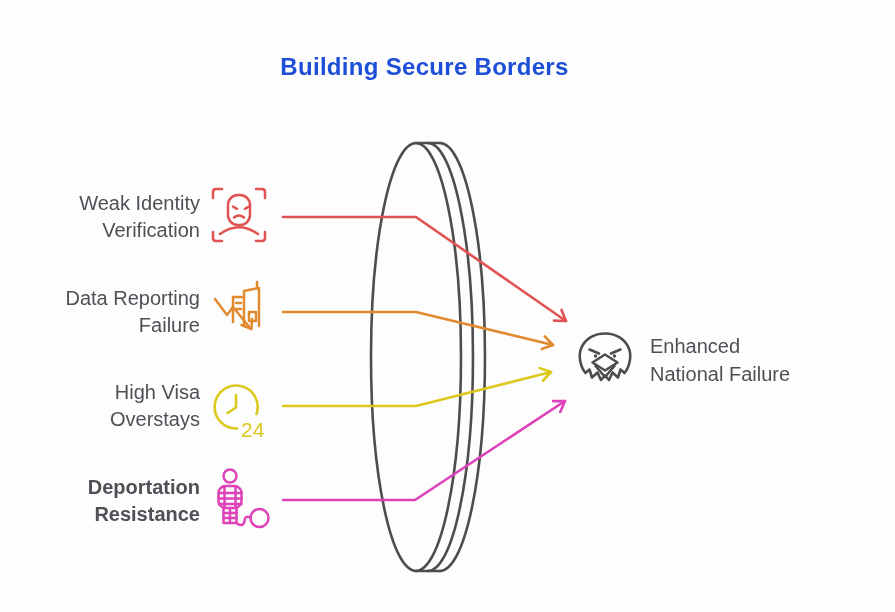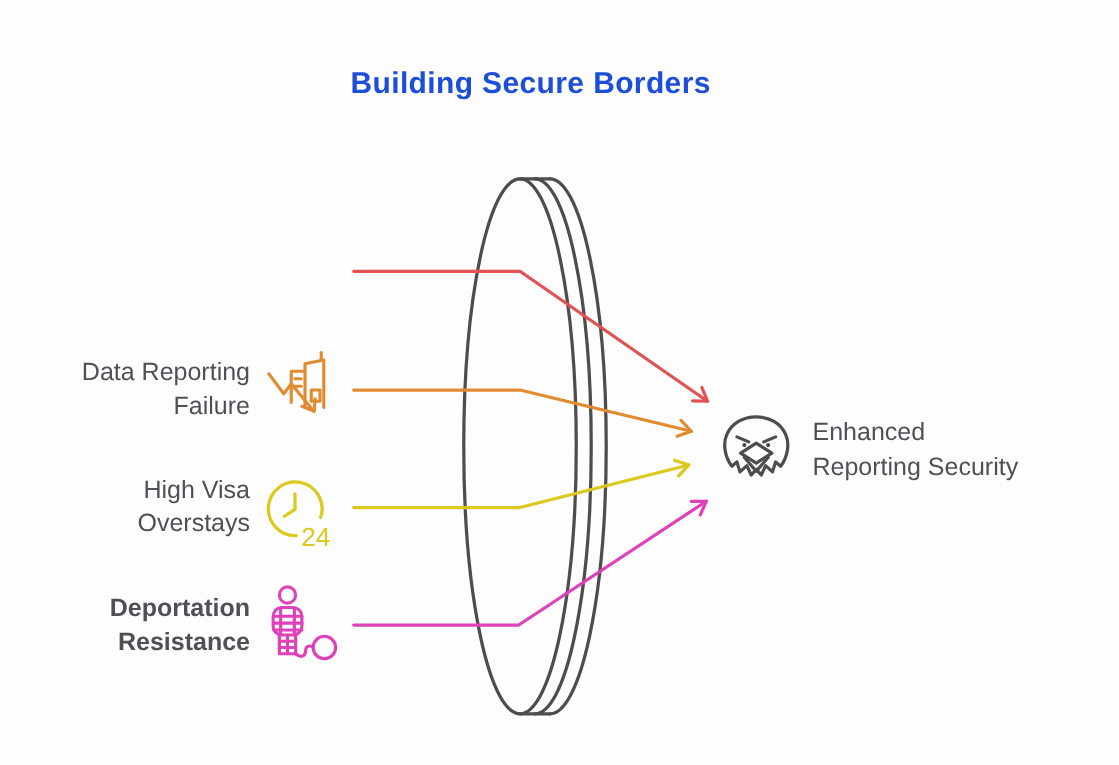--- a/index.html
+++ b/index.html
@@ -59,20 +59,37 @@
     </g>
 
     <g fill="none" stroke-width="2.6" stroke-linecap="round" stroke-linejoin="round">
       <path d="M 283 217 L 416 217 L 566 321" stroke="#e15252" marker-end="url(#mk-red)"></path>
       <path d="M 283 312 L 416 312 L 553 345" stroke="#e18a30" marker-end="url(#mk-orange)"></path>
       <path d="M 283 406 L 416 406 L 551 372" stroke="#dcc91e" marker-end="url(#mk-yellow)"></path>
       <path d="M 283 500 L 415 500 L 565 401" stroke="#de42b8" marker-end="url(#mk-pink)"></path>
     </g>
   </svg>
 
+  <div class="cause" style="left:30px; top:182px;">
+    <div class="cause-label">Weak Identity
+Verification</div>
+    <svg class="icon" style="left:178px; top:2px;" width="62" height="62" viewBox="0 0 62 62">
+      <g fill="none" stroke="#e15252" stroke-width="2.5" stroke-linecap="round" stroke-linejoin="round">
+        <path d="M 5 14 V 8 Q 5 5 8 5 H 14"></path>
+        <path d="M 48 5 H 54 Q 57 5 57 8 V 14"></path>
+        <path d="M 5 48 V 54 Q 5 57 8 57 H 14"></path>
+        <path d="M 57 48 V 54 Q 57 57 54 57 H 48"></path>
+        <rect x="20" y="11" width="22" height="30" rx="10"></rect>
+        <path d="M 25 22.5 L 29 24.8"></path>
+        <path d="M 37 24.8 L 41 22.5"></path>
+        <path d="M 26 33.5 Q 31 29.5 36 33.5"></path>
+        <path d="M 12 50 Q 31 36.5 50 50"></path>
+      </g>
+    </svg>
+  </div>
 
   <div class="cause" style="left:30px; top:277px;">
     <div class="cause-label">Data Reporting
 Failure</div>
     <svg class="icon" style="left:178px; top:1px;" width="64" height="68" viewBox="0 0 64 68">
       <g fill="none" stroke="#e18a30" stroke-width="2.5" stroke-linecap="round" stroke-linejoin="round">
         <path d="M 36 48 V 13 L 51 10 V 48"></path>
         <path d="M 49 10 V 4"></path>
         <rect x="41" y="34" width="7" height="9"></rect>
         <path d="M 36 19 H 25 V 44"></path>
@@ -124,16 +141,16 @@
         <path d="M 13.5 45 C 8 38 6 27 9.5 19.5 C 13.5 10.5 22.5 5.5 33 5.5 C 43.5 5.5 52.5 10.5 56.5 19.5 C 60 27 58 38 52.5 45 L 48.5 41.5 L 46 49.5 L 40.5 44.5 L 37 52 L 33 47.5 L 29 52 L 25.5 44.5 L 20 49.5 L 17.5 41.5 Z"></path>
         <path d="M 17.5 21.5 L 27 25.5"></path>
         <path d="M 48.5 21.5 L 39 25.5"></path>
         <path d="M 33 26.5 L 45.5 34.5 L 33 42.5 L 20.5 34.5 Z"></path>
         <path d="M 23.5 38 L 33 49 L 42.5 38"></path>
       </g>
       <circle cx="23.5" cy="28" r="1.7" fill="#4d4d4d"></circle>
       <circle cx="42.5" cy="28" r="1.7" fill="#4d4d4d"></circle>
     </svg>
     <div class="outcome-label">Enhanced
-Reporting Security</div>
+National Failure</div>
   </div>
 
 </div>
 
 </body></html>

